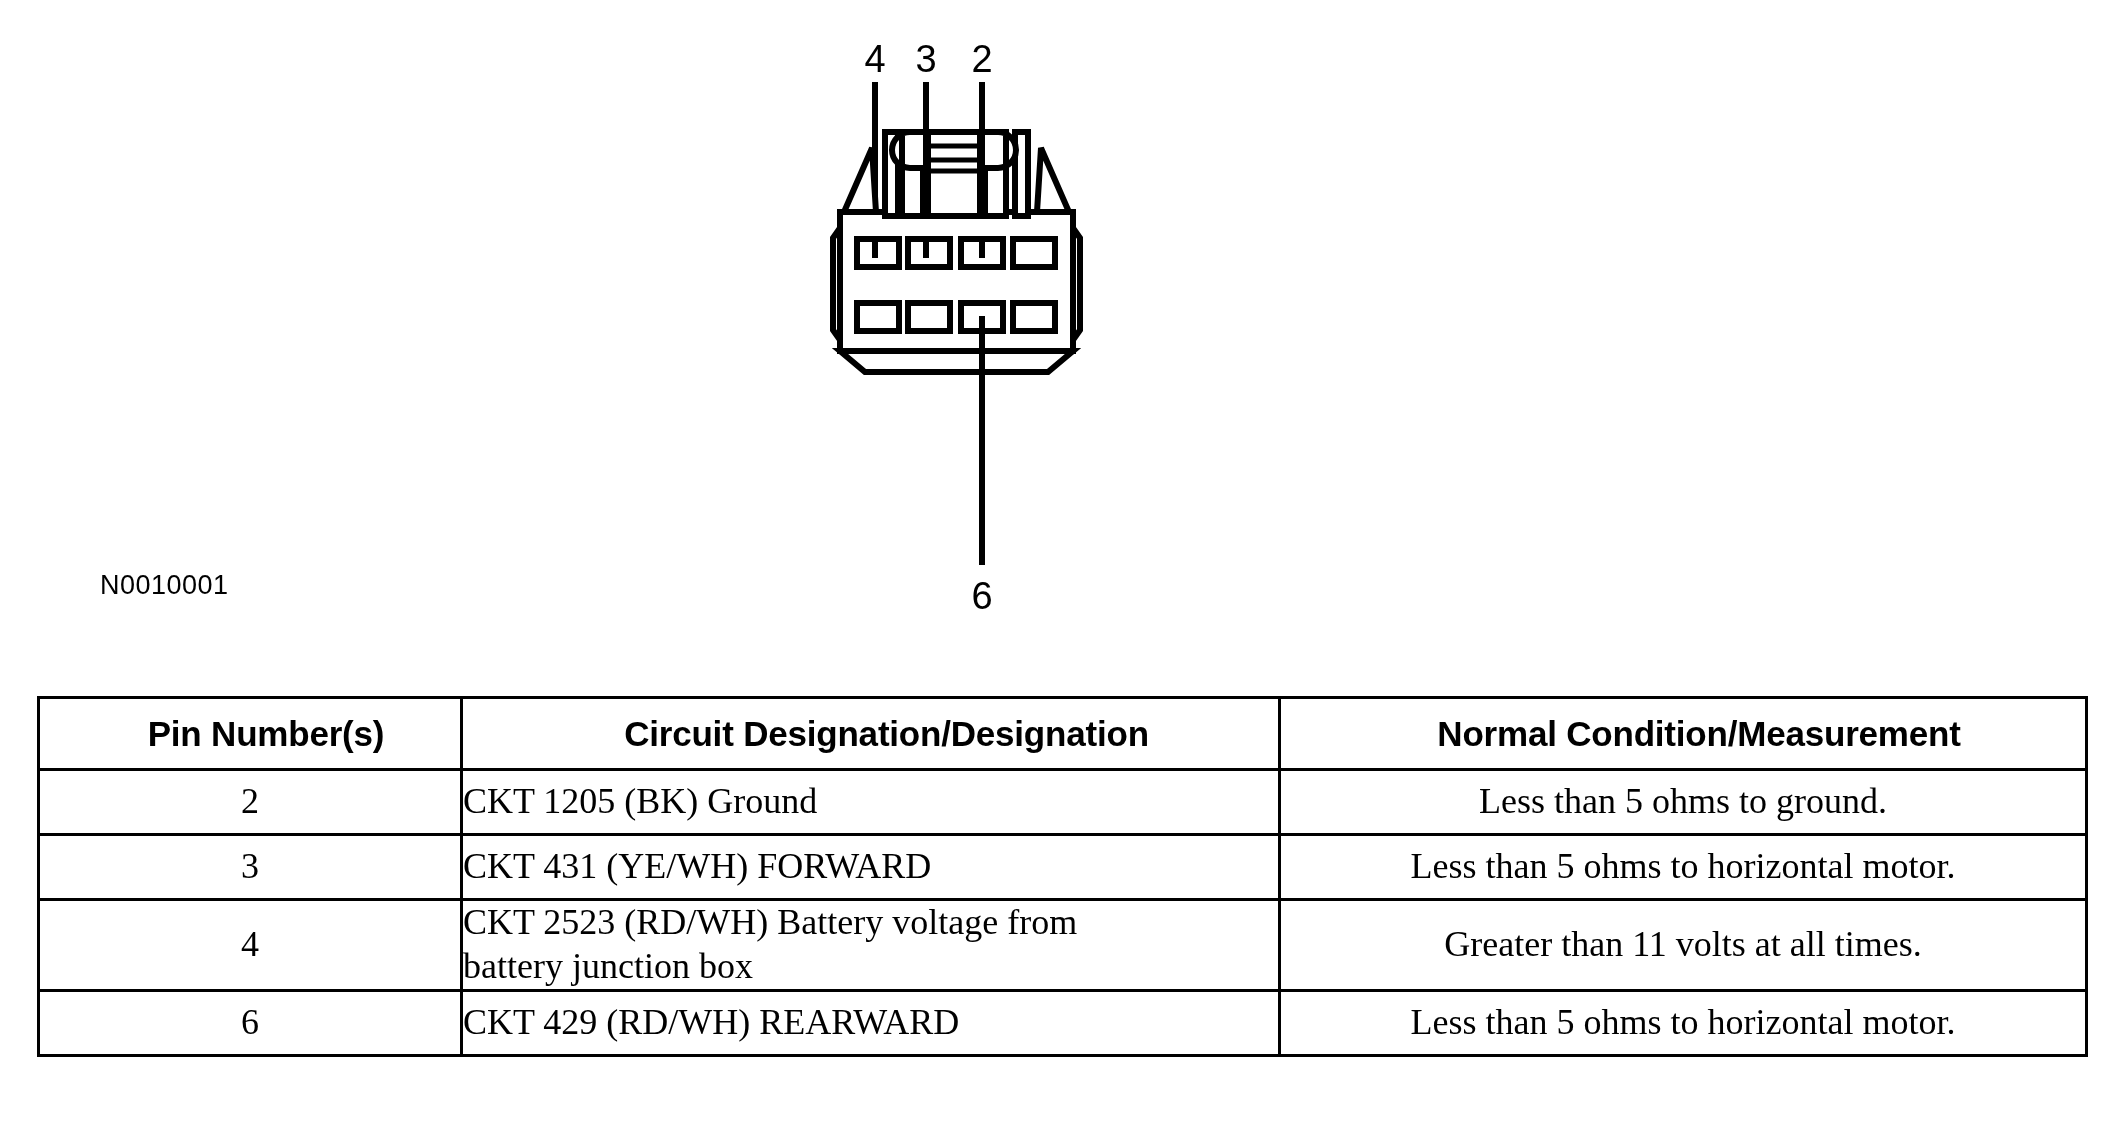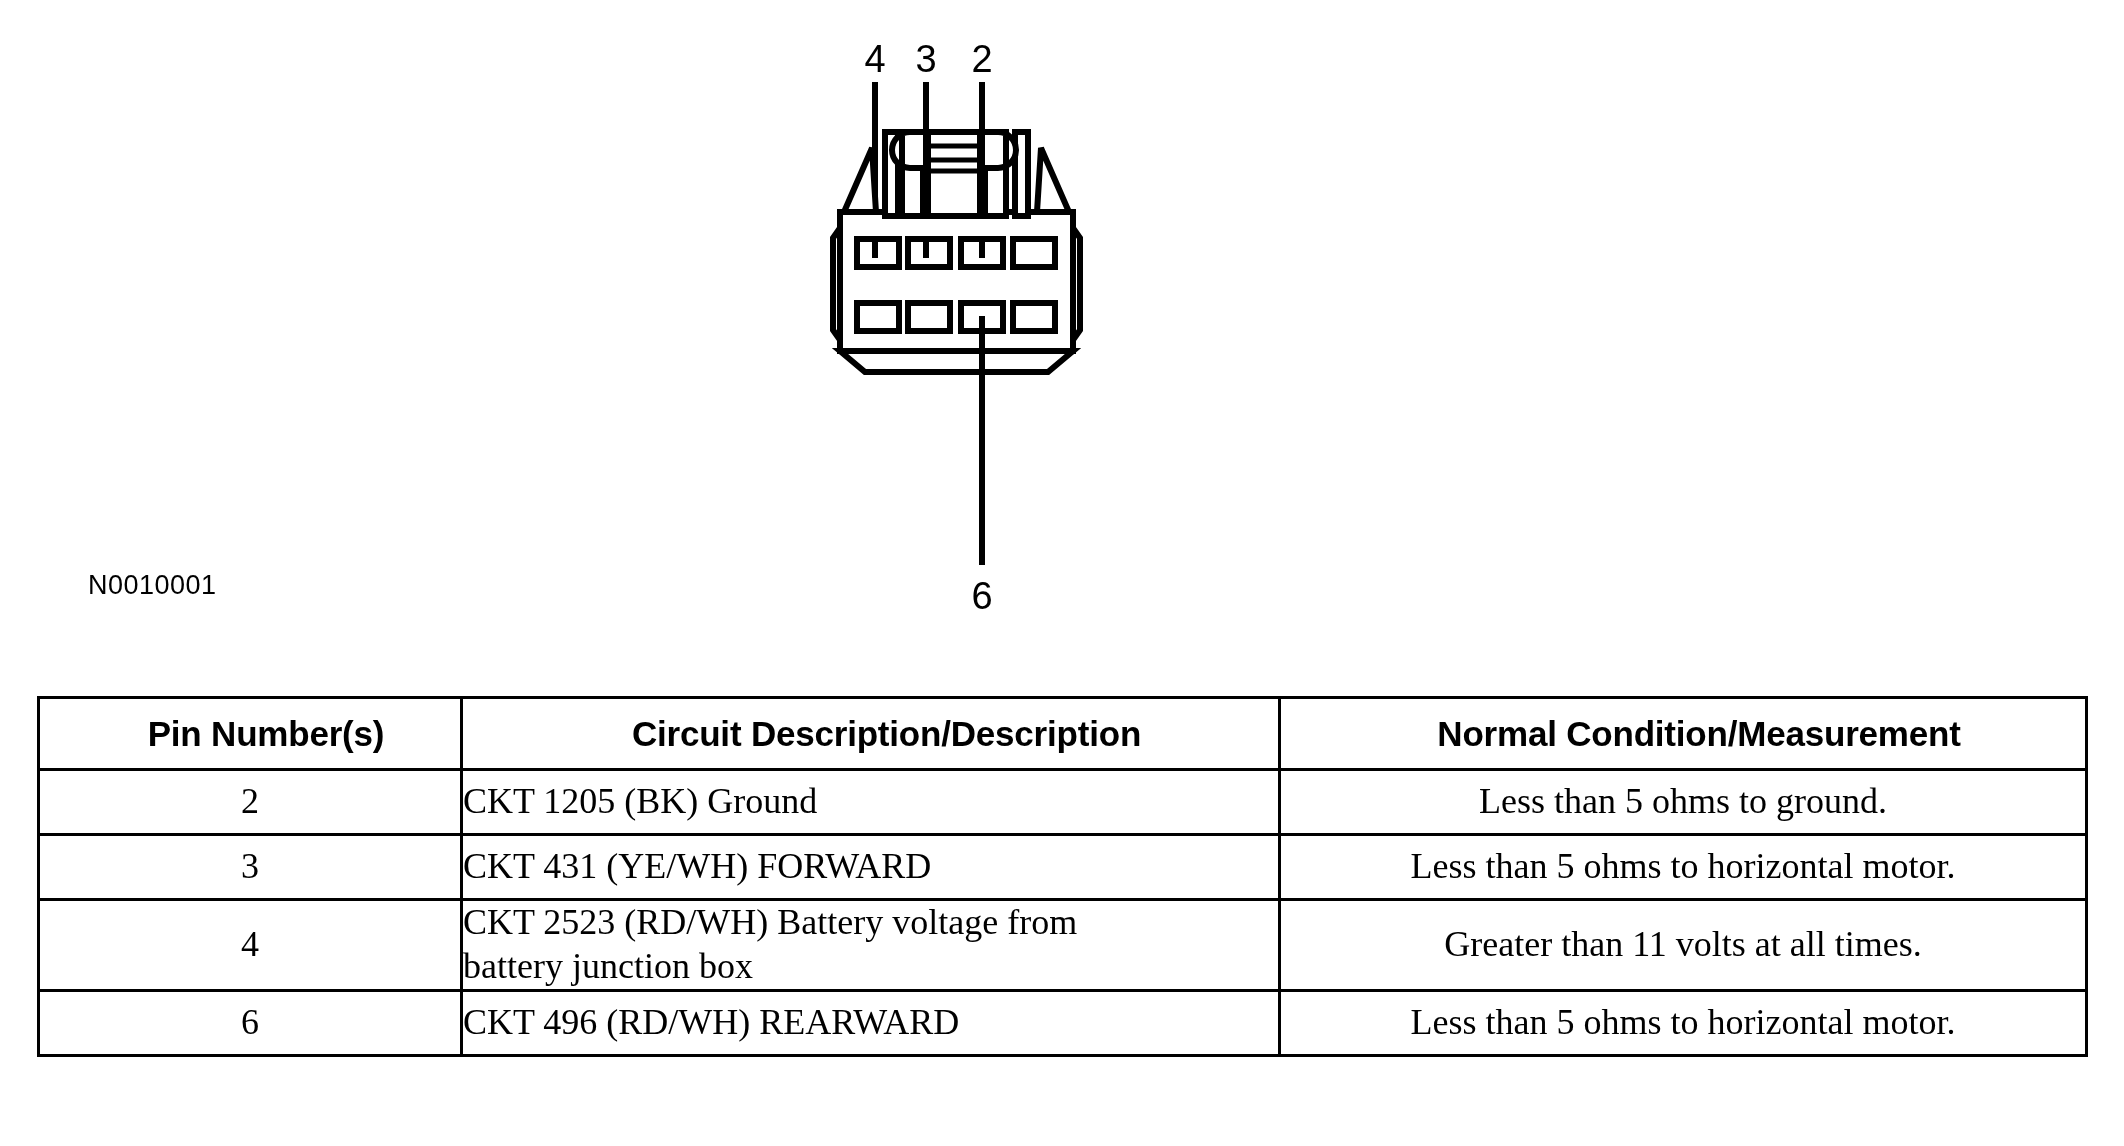--- a/index.html
+++ b/index.html
@@ -32,21 +32,21 @@
     height: 640px;
   }
   #connector-svg {
     position: absolute;
     left: 830px;
     top: 20px;
   }
 
   .ref-label {
     position: absolute;
-    left: 88px;
+    left: 100px;
     top: 570px;
     font-family: "Liberation Sans", sans-serif;
     font-size: 27px;
     letter-spacing: 0.5px;
     color: #000;
     white-space: nowrap;
   }
 
   
   #pin-table-wrap {
@@ -225,21 +225,21 @@
   <div id="pin-table-wrap">
     <table id="pin-table">
       <colgroup>
         <col class="c1">
           <col class="c2">
           <col class="c3">
       </colgroup>
       <thead>
         <tr>
           <th>Pin Number(s)</th>
-          <th>Circuit Description/Description</th>
+          <th>Circuit Designation/Designation</th>
           <th>Normal Condition/Measurement</th>
         </tr>
       </thead>
       <tbody>
         <tr>
           <td class="col-pin">2</td>
           <td class="col-circuit">CKT 1205 (BK) Ground</td>
           <td class="col-normal">Less than 5 ohms to ground.</td>
         </tr>
         <tr>
@@ -251,20 +251,20 @@
           <td class="col-pin">4</td>
           <td class="col-circuit">
             <span>CKT 2523 (RD/WH) Battery voltage from</span>
             <br>
             <span>battery junction box</span>
           </td>
           <td class="col-normal">Greater than 11 volts at all times.</td>
         </tr>
         <tr>
           <td class="col-pin">6</td>
-          <td class="col-circuit">CKT 496 (RD/WH) REARWARD</td>
+          <td class="col-circuit">CKT 429 (RD/WH) REARWARD</td>
           <td class="col-normal">Less than 5 ohms to horizontal motor.</td>
         </tr>
       </tbody>
     </table>
   </div>
 
 </div>
 
 </body></html>

